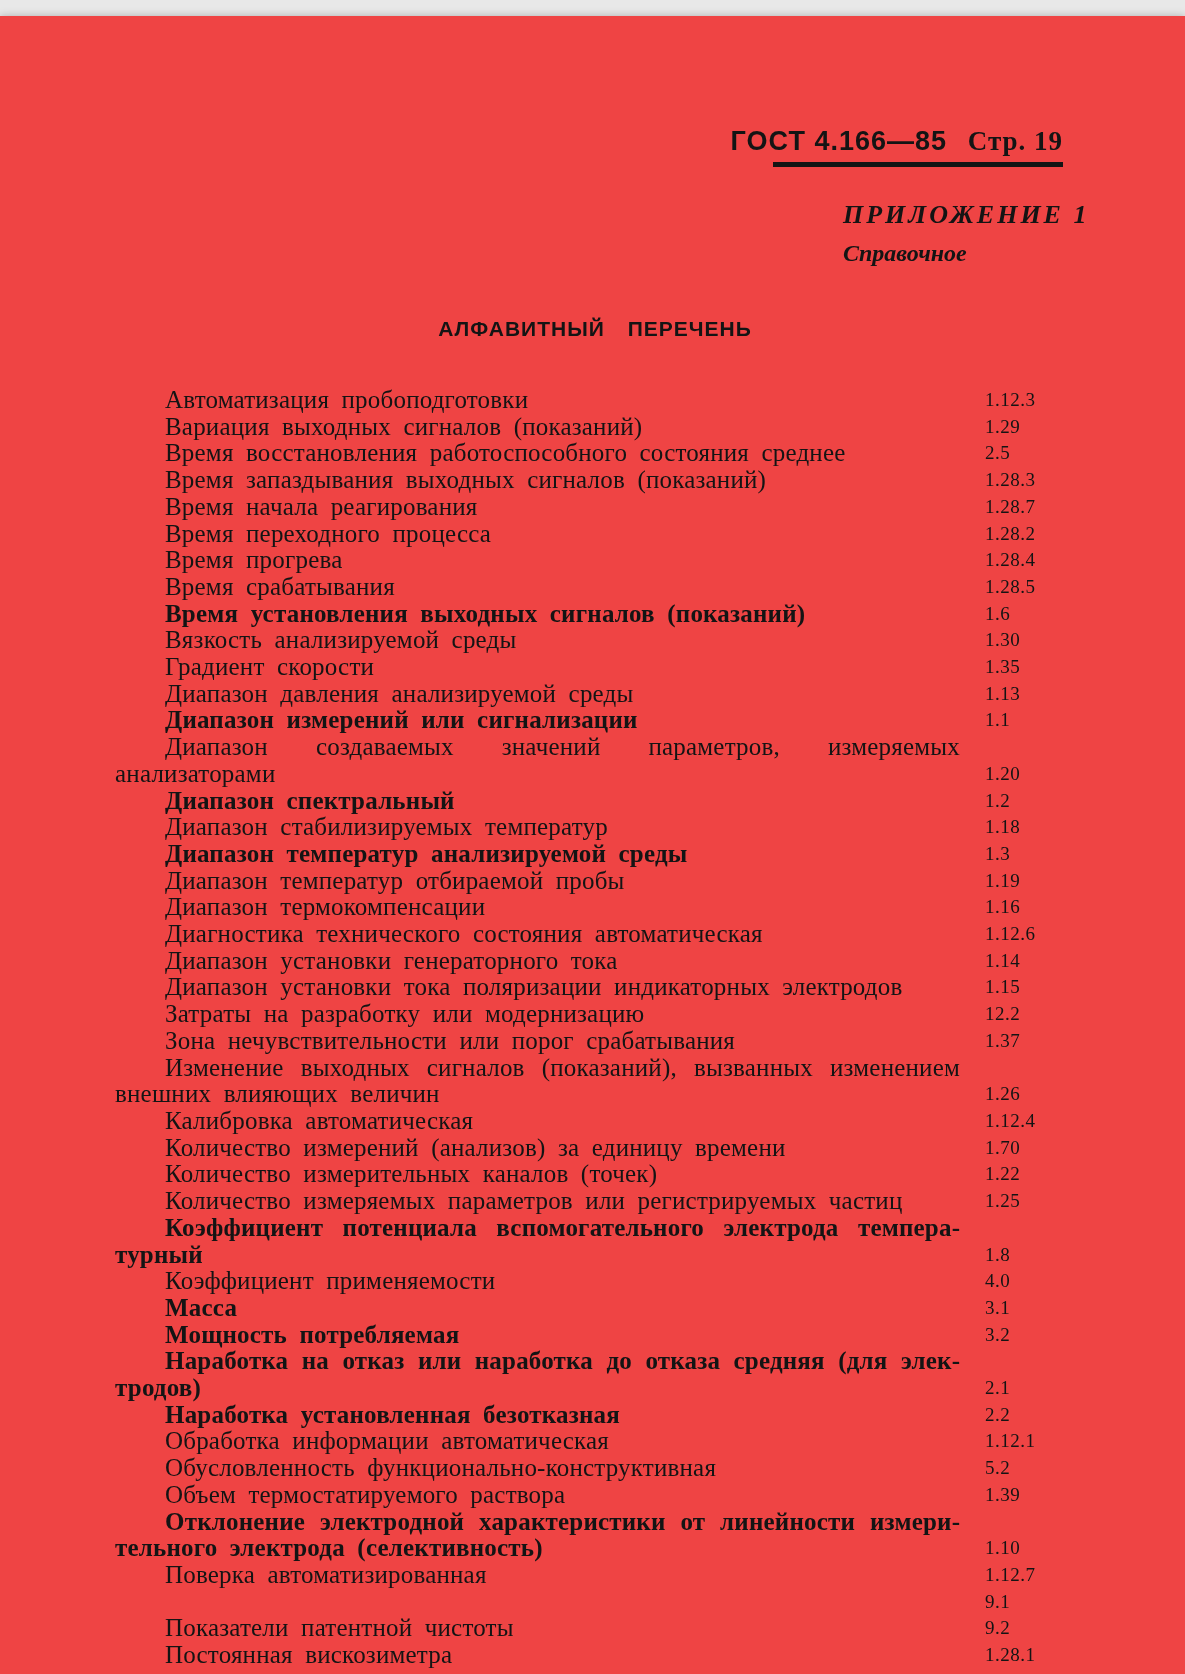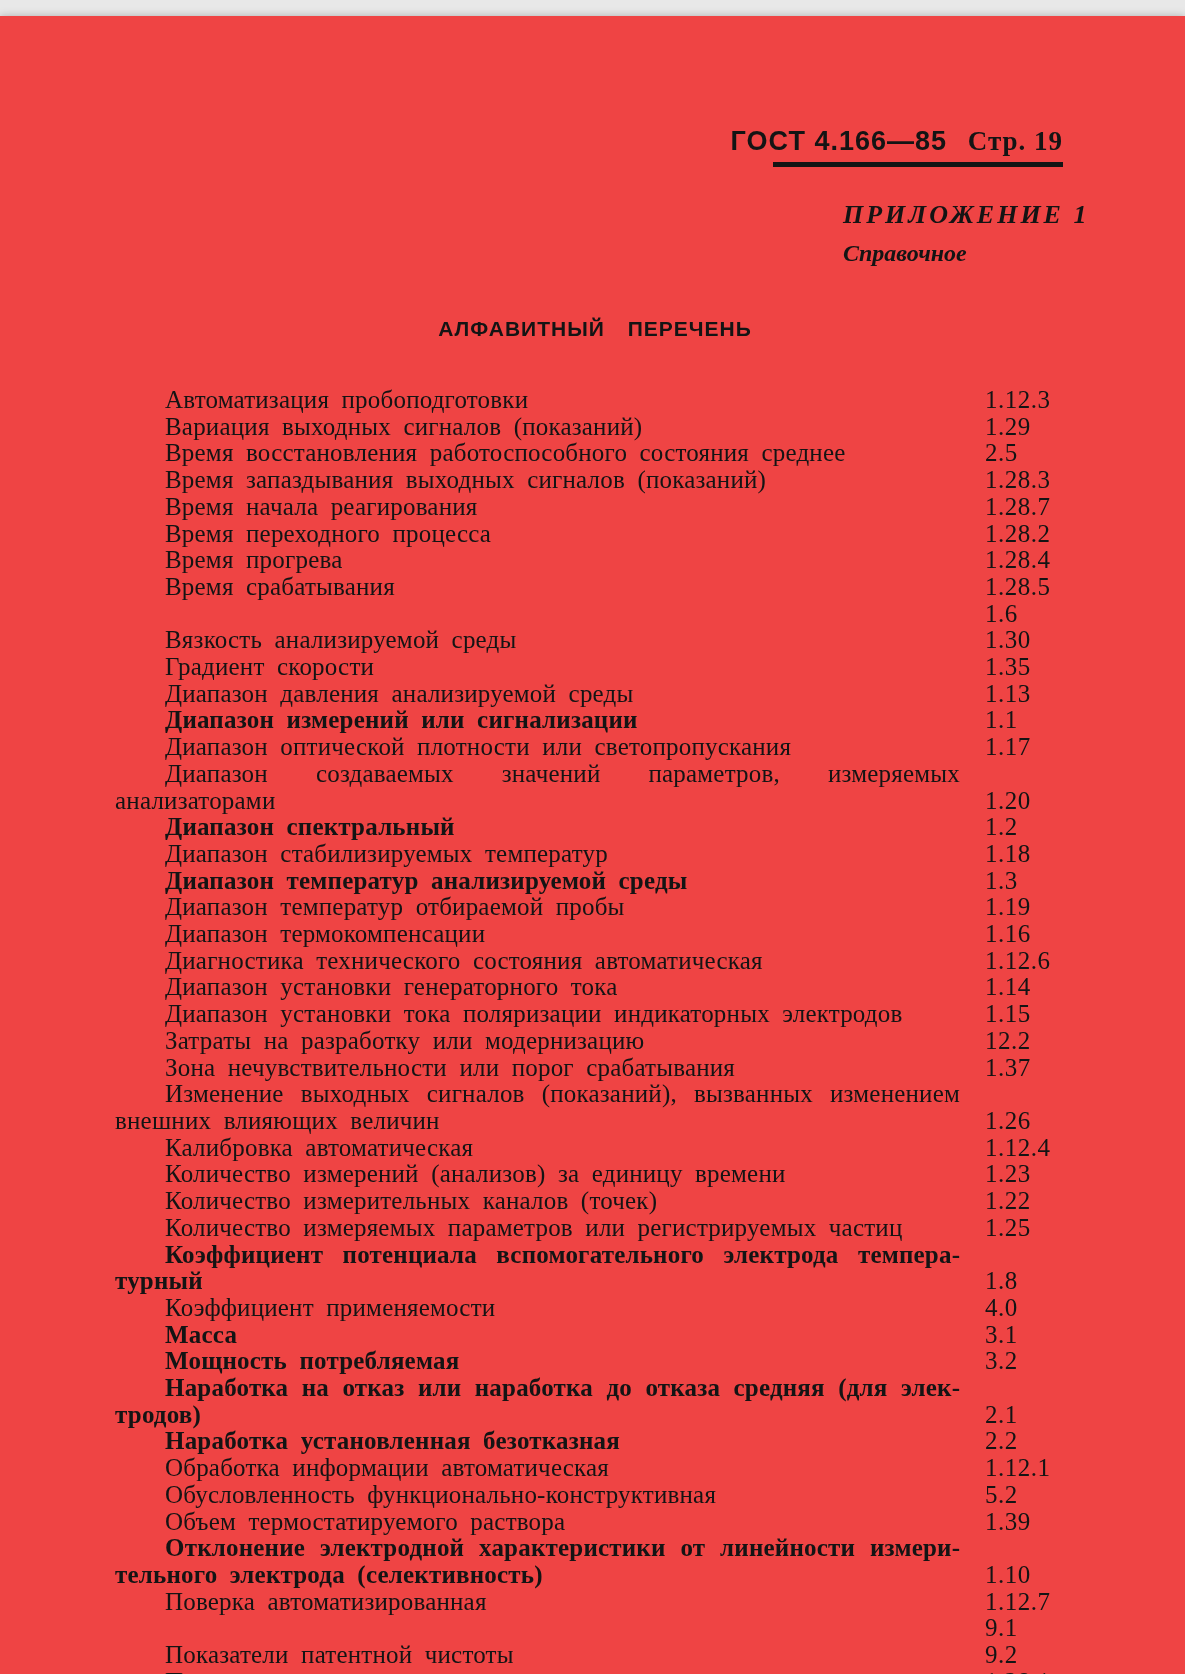--- a/index.html
+++ b/index.html
@@ -41,21 +41,21 @@
   .term {
     flex:0 0 845px; margin:0;
     font-size:25px; line-height:26.7px;
     letter-spacing:0.2px; word-spacing:6px;
     text-align:justify; text-indent:50px;
     hyphens:manual;
   }
   .entry.bold .term { font-weight:bold; }
   .ref {
     margin-left:auto; width:90px;
-    font-size:25px; line-height:26.7px; letter-spacing:0.5px;
+    font-size:19px; line-height:26.7px; letter-spacing:0.5px;
     white-space:nowrap;
   }
 </style>
 </head>
 <body>
 
 <div class="page">
 
   <div class="doc-header">
     <div class="doc-header-line">
@@ -107,20 +107,21 @@
       <p class="term">Время прогрева</p>
       <span class="ref">1.28.4</span>
     </div>
 
     <div class="entry">
       <p class="term">Время срабатывания</p>
       <span class="ref">1.28.5</span>
     </div>
 
     <div class="entry bold">
+      <p class="term">Время установления выходных сигналов (показаний)</p>
       <span class="ref">1.6</span>
     </div>
 
     <div class="entry">
       <p class="term">Вязкость анализируемой среды</p>
       <span class="ref">1.30</span>
     </div>
 
     <div class="entry">
       <p class="term">Градиент скорости</p>
@@ -130,24 +131,20 @@
     <div class="entry">
       <p class="term">Диапазон давления анализируемой среды</p>
       <span class="ref">1.13</span>
     </div>
 
     <div class="entry bold">
       <p class="term">Диапазон измерений или сигнализации</p>
       <span class="ref">1.1</span>
     </div>
 
-    <div class="entry">
-      <p class="term">Диапазон оптической плотности или светопропускания</p>
-      <span class="ref">1.17</span>
-    </div>
 
     <div class="entry">
       <p class="term">Диапазон создаваемых значений параметров, измеряемых анализаторами</p>
       <span class="ref">1.20</span>
     </div>
 
     <div class="entry bold">
       <p class="term">Диапазон спектральный</p>
       <span class="ref">1.2</span>
     </div>
@@ -202,21 +199,21 @@
       <span class="ref">1.26</span>
     </div>
 
     <div class="entry">
       <p class="term">Калибровка автоматическая</p>
       <span class="ref">1.12.4</span>
     </div>
 
     <div class="entry">
       <p class="term">Количество измерений (анализов) за единицу времени</p>
-      <span class="ref">1.23</span>
+      <span class="ref">1.70</span>
     </div>
 
     <div class="entry">
       <p class="term">Количество измерительных каналов (точек)</p>
       <span class="ref">1.22</span>
     </div>
 
     <div class="entry">
       <p class="term">Количество измеряемых параметров или регистрируемых частиц</p>
       <span class="ref">1.25</span>

